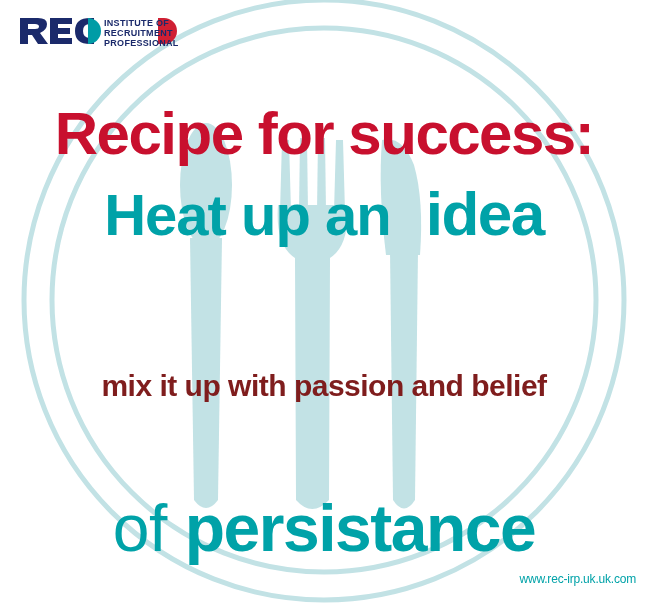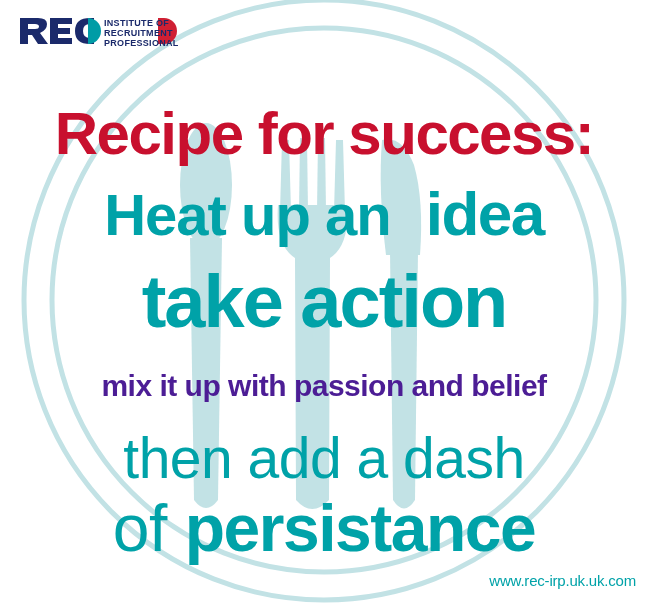--- a/index.html
+++ b/index.html
@@ -78,21 +78,21 @@
     top: 265px;
     font-size: 74px;
     font-weight: bold;
     color: #00a2a8;
     letter-spacing: -2px;
   }
   #line-mix {
     top: 371px;
     font-size: 30px;
     font-weight: bold;
-    color: #4c1d95;
+    color: #7f1d1d;
     letter-spacing: -0.5px;
   }
   #line-then {
     top: 430px;
     font-size: 57px;
     font-weight: normal;
     color: #00a2a8;
     letter-spacing: -0.5px;
   }
   #line-of {
@@ -105,21 +105,21 @@
   #line-of .strong {
     font-weight: bold;
     letter-spacing: -1.5px;
   }
 
   
   #url {
     position: absolute;
     right: 12px;
     top: 572px;
-    font-size: 15px;
+    font-size: 12px;
     color: #00a2a8;
     letter-spacing: -0.2px;
     z-index: 3;
   }
 </style>
 </head>
 <body>
 
 <div id="poster">
 
@@ -170,25 +170,23 @@
   </svg>
 
   <div id="text-stack">
 
     <div class="line" id="line-recipe">Recipe for success:</div>
 
     <div class="line" id="line-heat">
       <span>Heat up an </span><span class="strong">idea</span>
     </div>
 
-    <div class="line" id="line-take">take action</div>
 
     <div class="line" id="line-mix">mix it up with passion and belief</div>
 
-    <div class="line" id="line-then">then add a dash</div>
 
     <div class="line" id="line-of">
       <span>of </span><span class="strong">persistance</span>
     </div>
   </div>
 
   <div id="url">www.rec-irp.uk.uk.com</div>
 
 </div>
 

